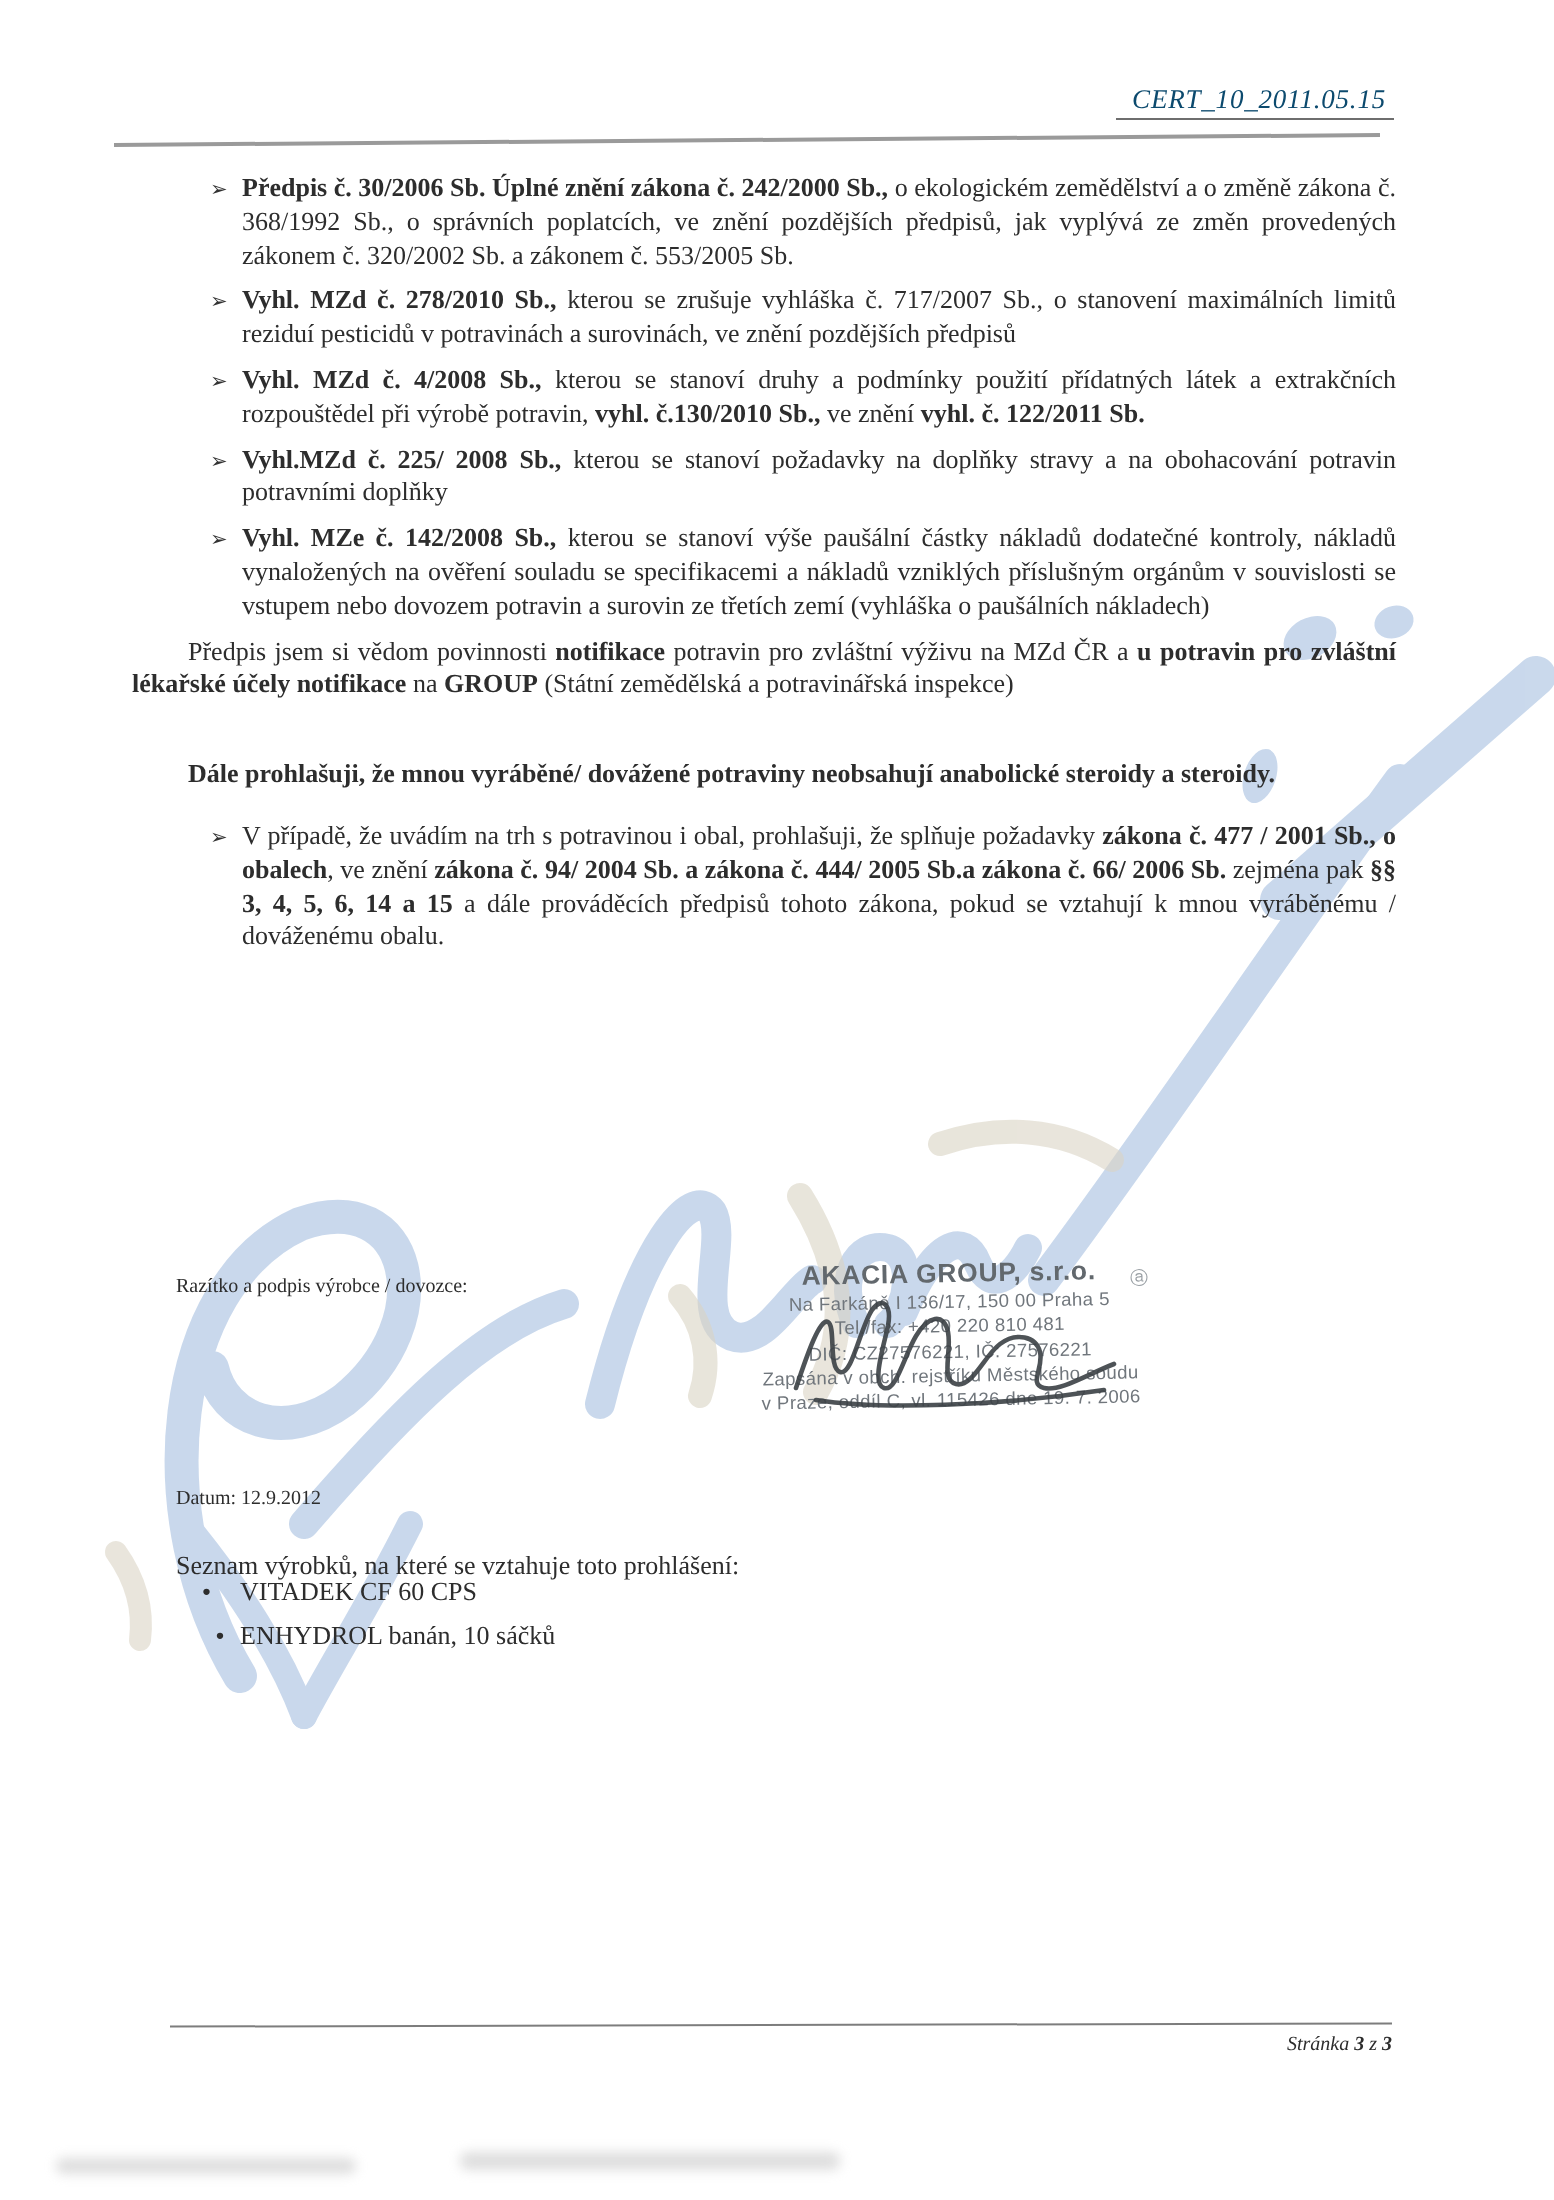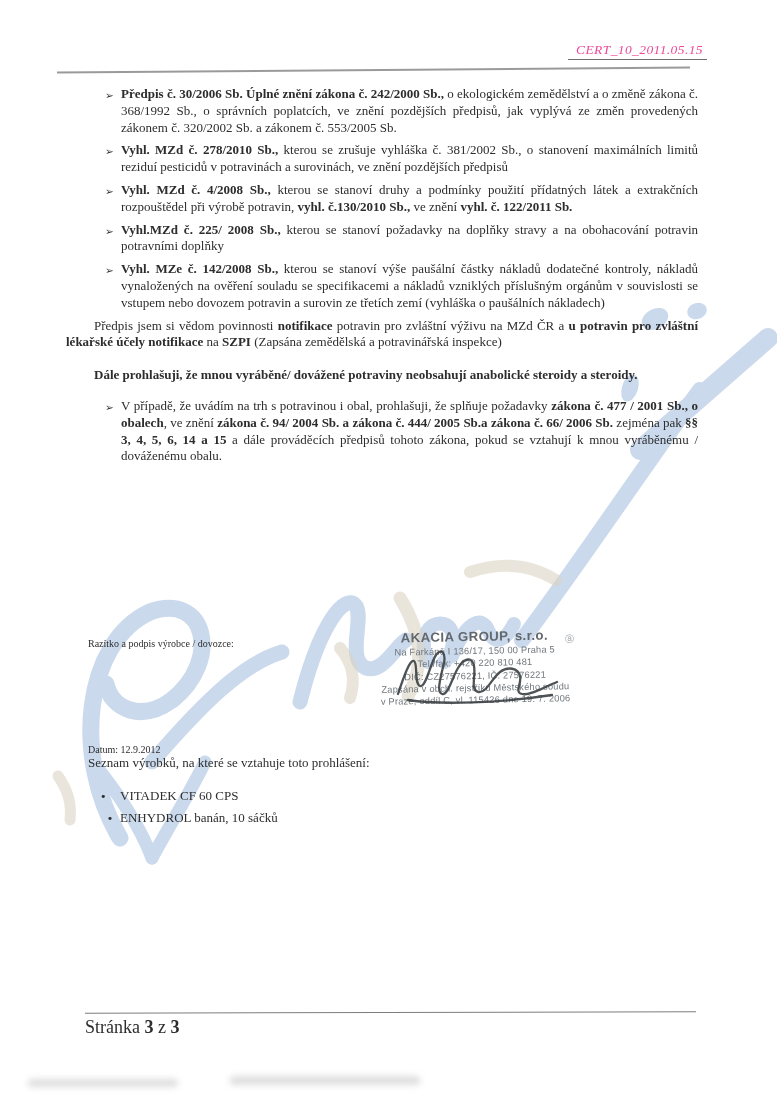--- a/index.html
+++ b/index.html
@@ -7,60 +7,60 @@
     width:777px;height:1100px;background:#ffffff;position:relative;overflow:hidden;
     font-family:"Liberation Serif", serif;color:var(--c-text,#2d2d2d);
   }
   .layer{position:absolute;left:0;top:0;width:777px;height:1100px;}
   #wm-svg{z-index:0;}
   #content{z-index:1;filter:blur(.25px);}
   #sig-svg{z-index:2;pointer-events:none;}
 
   
   .doc-code{
-    position:absolute;top:42px;right:70px;font-style:italic;font-size:13.5px;color:#ec4899;
+    position:absolute;top:42px;right:80px;font-style:italic;font-size:13.5px;color:#0c4a6e;
     border-bottom:1.3px solid #6e6e6e;padding:0 4px 1px 8px;letter-spacing:.4px;
   }
   .header-rule{
     position:absolute;left:57px;top:69px;width:633px;height:1.6px;background:#9a9a9a;
     transform:rotate(-0.45deg);
   }
 
   
   .main-flow{position:absolute;left:66px;top:86px;width:632px;font-size:13px;line-height:16.8px;text-align:justify;}
   .bullet{position:relative;padding-left:55px;margin-bottom:6px;}
   .bullet .arrow{
     position:absolute;left:39px;top:1px;font-family:"DejaVu Sans",sans-serif;
     font-size:10.5px;color:#333;font-weight:bold;
   }
   .para{text-indent:28px;margin:0;}
   .para-group{margin-top:6px;}
-  .standalone{margin-top:16px;}
+  .standalone{margin-top:28px;}
   .decl-bullet{margin-top:14px;}
   .seg-b{font-weight:bold;}
 
   
   .label{position:absolute;left:88px;font-size:10px;}
   .stamp{
     position:absolute;left:352px;top:631px;width:246px;text-align:center;
     font-family:"Liberation Sans",sans-serif;color:var(--c-stamp,#70767c);
     transform:rotate(-1.1deg);line-height:12.2px;
   }
   .stamp-company{font-size:13.2px;font-weight:bold;letter-spacing:.4px;color:#62686d;margin-bottom:2px;}
   .stamp-line{font-size:9.3px;letter-spacing:.2px;}
   .stamp-mark{position:absolute;left:565px;top:633px;font-size:9px;color:#9aa0a5;font-family:"Liberation Sans",sans-serif;}
 
   
-  .products-heading{position:absolute;left:88px;top:755px;font-size:13px;}
+  .products-heading{position:absolute;left:88px;top:775px;font-size:13px;}
   .product-item{position:absolute;left:100px;font-size:13px;}
   .product-item .dot{display:inline-block;width:20px;font-family:"DejaVu Sans",sans-serif;font-size:11px;}
 
   
   .footer-rule{position:absolute;left:85px;top:1012px;width:611px;height:1.3px;background:#7d7d7d;transform:rotate(-0.15deg);}
-  .footer-text{position:absolute;left:85px;top:1017px;width:611px;text-align:left;font-size:18px;}
+  .footer-text{position:absolute;left:85px;top:1017px;width:611px;text-align:right;font-size:10px;font-style:italic;}
 
   
   .smudge{position:absolute;background:#c3c3c3;opacity:.55;filter:blur(3px);border-radius:4px;}
   .smudge.s1{left:28px;top:1079px;width:150px;height:8px;}
   .smudge.s2{left:230px;top:1076px;width:190px;height:9px;}
 
   .wm-blue{stroke:var(--c-wm-blue,#b8cce6);fill:none;stroke-linecap:round;}
   .wm-blue-fill{fill:var(--c-wm-blue,#b8cce6);stroke:none;}
   .wm-tan{stroke:var(--c-wm-tan,#dad4c4);fill:none;stroke-linecap:round;}
   .sig-path{stroke:var(--c-sig,#3b4045);fill:none;stroke-width:2.3;opacity:.9;stroke-linecap:round;}
@@ -97,37 +97,37 @@
   <div class="header-rule"></div>
 
   <div class="main-flow">
 
     <div class="bullet">
       <span class="arrow">➢</span>
       <span><span class="seg-b">Předpis č. 30/2006 Sb. Úplné znění zákona č. 242/2000 Sb.,</span><span> o ekologickém zemědělství a o změně zákona č. 368/1992 Sb., o správních poplatcích, ve znění pozdějších předpisů, jak vyplývá ze změn provedených zákonem č. 320/2002 Sb. a zákonem č. 553/2005 Sb.</span></span>
     </div>
     <div class="bullet">
       <span class="arrow">➢</span>
-      <span><span class="seg-b">Vyhl. MZd č. 278/2010 Sb.,</span><span> kterou se zrušuje vyhláška č. 381/2002 Sb., o stanovení maximálních limitů reziduí pesticidů v potravinách a surovinách, ve znění pozdějších předpisů</span></span>
+      <span><span class="seg-b">Vyhl. MZd č. 278/2010 Sb.,</span><span> kterou se zrušuje vyhláška č. 717/2007 Sb., o stanovení maximálních limitů reziduí pesticidů v potravinách a surovinách, ve znění pozdějších předpisů</span></span>
     </div>
     <div class="bullet">
       <span class="arrow">➢</span>
       <span><span class="seg-b">Vyhl. MZd č. 4/2008 Sb.,</span><span> kterou se stanoví druhy a podmínky použití přídatných látek a extrakčních rozpouštědel při výrobě potravin, </span><span class="seg-b">vyhl. č.130/2010 Sb.,</span><span> ve znění </span><span class="seg-b">vyhl. č. 122/2011 Sb.</span></span>
     </div>
     <div class="bullet">
       <span class="arrow">➢</span>
       <span><span class="seg-b">Vyhl.MZd č. 225/ 2008 Sb.,</span><span> kterou se stanoví požadavky na doplňky stravy a na obohacování potravin potravními doplňky</span></span>
     </div>
     <div class="bullet">
       <span class="arrow">➢</span>
       <span><span class="seg-b">Vyhl. MZe č. 142/2008 Sb.,</span><span> kterou se stanoví výše paušální částky nákladů dodatečné kontroly, nákladů vynaložených na ověření souladu se specifikacemi a nákladů vzniklých příslušným orgánům v souvislosti se vstupem nebo dovozem potravin a surovin ze třetích zemí (vyhláška o paušálních nákladech)</span></span>
     </div>
 
     <div class="para-group">
-      <p class="para"><span>Předpis jsem si vědom povinnosti </span><span class="seg-b">notifikace</span><span> potravin pro zvláštní výživu na MZd ČR a </span><span class="seg-b">u potravin pro zvláštní lékařské účely notifikace</span><span> na </span><span class="seg-b">SZPI</span><span> (Zapsána zemědělská a potravinářská inspekce)</span></p>
+      <p class="para"><span>Předpis jsem si vědom povinnosti </span><span class="seg-b">notifikace</span><span> potravin pro zvláštní výživu na MZd ČR a </span><span class="seg-b">u potravin pro zvláštní lékařské účely notifikace</span><span> na </span><span class="seg-b">GROUP</span><span> (Státní zemědělská a potravinářská inspekce)</span></p>
     </div>
 
     <p class="para standalone"><span class="seg-b">Dále prohlašuji, že mnou vyráběné/ dovážené potraviny neobsahují anabolické steroidy a steroidy.</span></p>
 
     <div class="bullet decl-bullet">
       <span class="arrow">➢</span>
       <span><span>V případě, že uvádím na trh s potravinou i obal, prohlašuji, že splňuje požadavky </span><span class="seg-b">zákona č. 477 / 2001 Sb., o obalech</span><span>, ve znění </span><span class="seg-b">zákona č. 94/ 2004 Sb. a zákona č. 444/ 2005 Sb.a zákona č. 66/ 2006 Sb.</span><span> zejména pak </span><span class="seg-b">§§ 3, 4, 5, 6, 14 a 15</span><span> a dále prováděcích předpisů tohoto zákona, pokud se vztahují k mnou vyráběnému / dováženému obalu.</span></span>
     </div>
   </div>
 

